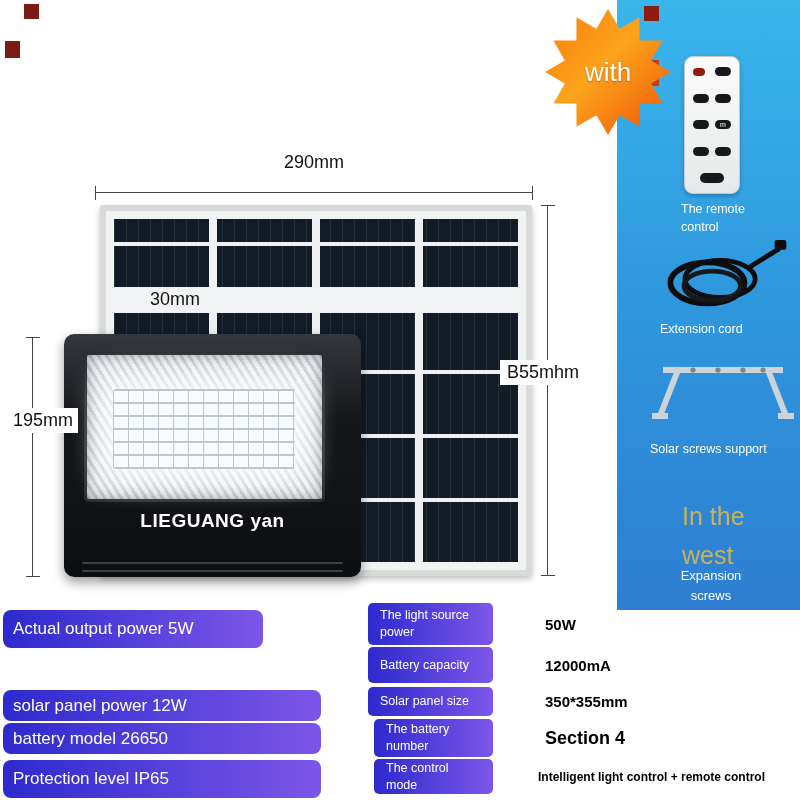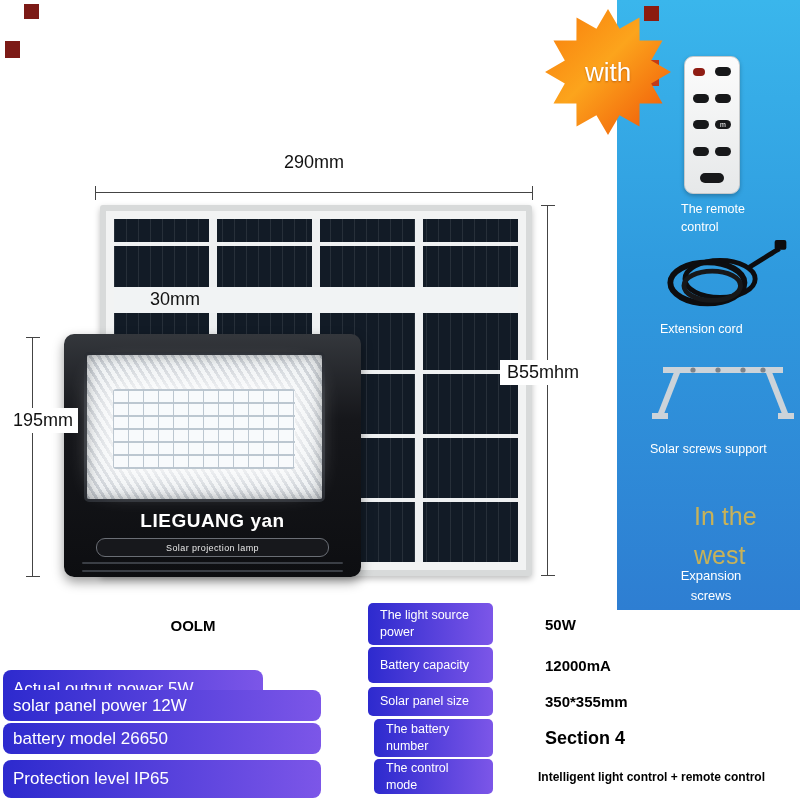--- a/index.html
+++ b/index.html
@@ -35,21 +35,21 @@
 
   .acc-label{position:absolute;z-index:3;color:#fff;font-size:12.5px;line-height:1.45;}
   .lbl-remote{left:681px;top:200px;width:96px;}
   .lbl-cord{left:660px;top:320px;width:86px;}
   .lbl-support{left:650px;top:440px;width:150px;}
 
   .cord{position:absolute;left:652px;top:238px;width:140px;height:78px;z-index:3;}
   .bracket{position:absolute;left:648px;top:358px;width:150px;height:70px;z-index:3;}
 
   .west{position:absolute;left:682px;top:497px;width:96px;z-index:3;color:#c8b258;
-        font-size:25px;line-height:1.55;font-weight:500;margin-left:12px;}
+        font-size:25px;line-height:1.55;font-weight:500;}
   .screws{position:absolute;left:663px;top:566px;width:96px;z-index:3;color:#fff;
         font-size:13px;line-height:1.5;text-align:center;}
 
   
   .panel{position:absolute;left:100px;top:205px;width:432px;height:371px;z-index:1;
        background:#d8dada;border-radius:3px;box-sizing:border-box;padding:6px;
        box-shadow:0 3px 6px rgba(0,0,0,.25);}
   .panel-inner{height:100%;box-sizing:border-box;padding:8px;background:#f2f3f3;}
   .panel-cells{position:relative;height:100%;background-color:#121b26;
        background-image:
@@ -101,21 +101,21 @@
   
   .pill{position:absolute;z-index:2;color:#fff;display:flex;align-items:center;box-sizing:border-box;
        background:linear-gradient(90deg,#2d2ace,#7c56e8);}
   .pill.small{font-size:12.5px;line-height:1.35;padding:0 18px 0 12px;border-radius:5px;}
   .pill.big{font-size:17px;padding-left:10px;border-radius:8px;font-weight:500;}
   .nowrap{white-space:nowrap;}
   .val{position:absolute;z-index:2;color:#000;display:flex;align-items:center;font-weight:600;font-size:15px;}
 
   .pL1{left:8px;top:603px;width:128px;height:44px;font-size:13px;padding:0 50px 0 14px;}
   .vL1{left:138px;top:603px;width:110px;height:44px;justify-content:center;}
-  .pL2{left:3px;top:670px;width:260px;height:38px;}
+  .pL2{left:3px;top:610px;width:260px;height:38px;}
   .pL3{left:3px;top:690px;width:318px;height:31px;}
   .pL4{left:3px;top:723px;width:318px;height:31px;}
   .pL5{left:3px;top:760px;width:318px;height:38px;}
 
   .pR1{left:368px;top:603px;width:125px;height:42px;}
   .vR1{left:545px;top:603px;height:42px;}
   .pR2{left:368px;top:647px;width:125px;height:36px;}
   .vR2{left:545px;top:647px;height:36px;}
   .pR3{left:368px;top:687px;width:125px;height:29px;}
   .vR3{left:545px;top:687px;height:29px;}
@@ -224,21 +224,20 @@
   </div>
   <div class="dim-text t-195">195mm</div>
 
   <div class="dim-text t-30">30mm</div>
 
   <div class="lamp">
     <div class="reflector">
       <div class="led-array"></div>
     </div>
     <div class="lamp-brand">LIEGUANG yan</div>
-    <div class="lamp-sub">Solar projection lamp</div>
     <div class="vent v1"></div>
     <div class="vent v2"></div>
   </div>
 
   <div class="val vL1">OOLM</div>
   <div class="pill big pL2">Actual output power 5W</div>
   <div class="pill big pL3">solar panel power 12W</div>
   <div class="pill big pL4">battery model 26650</div>
   <div class="pill big pL5">Protection level IP65</div>
 

